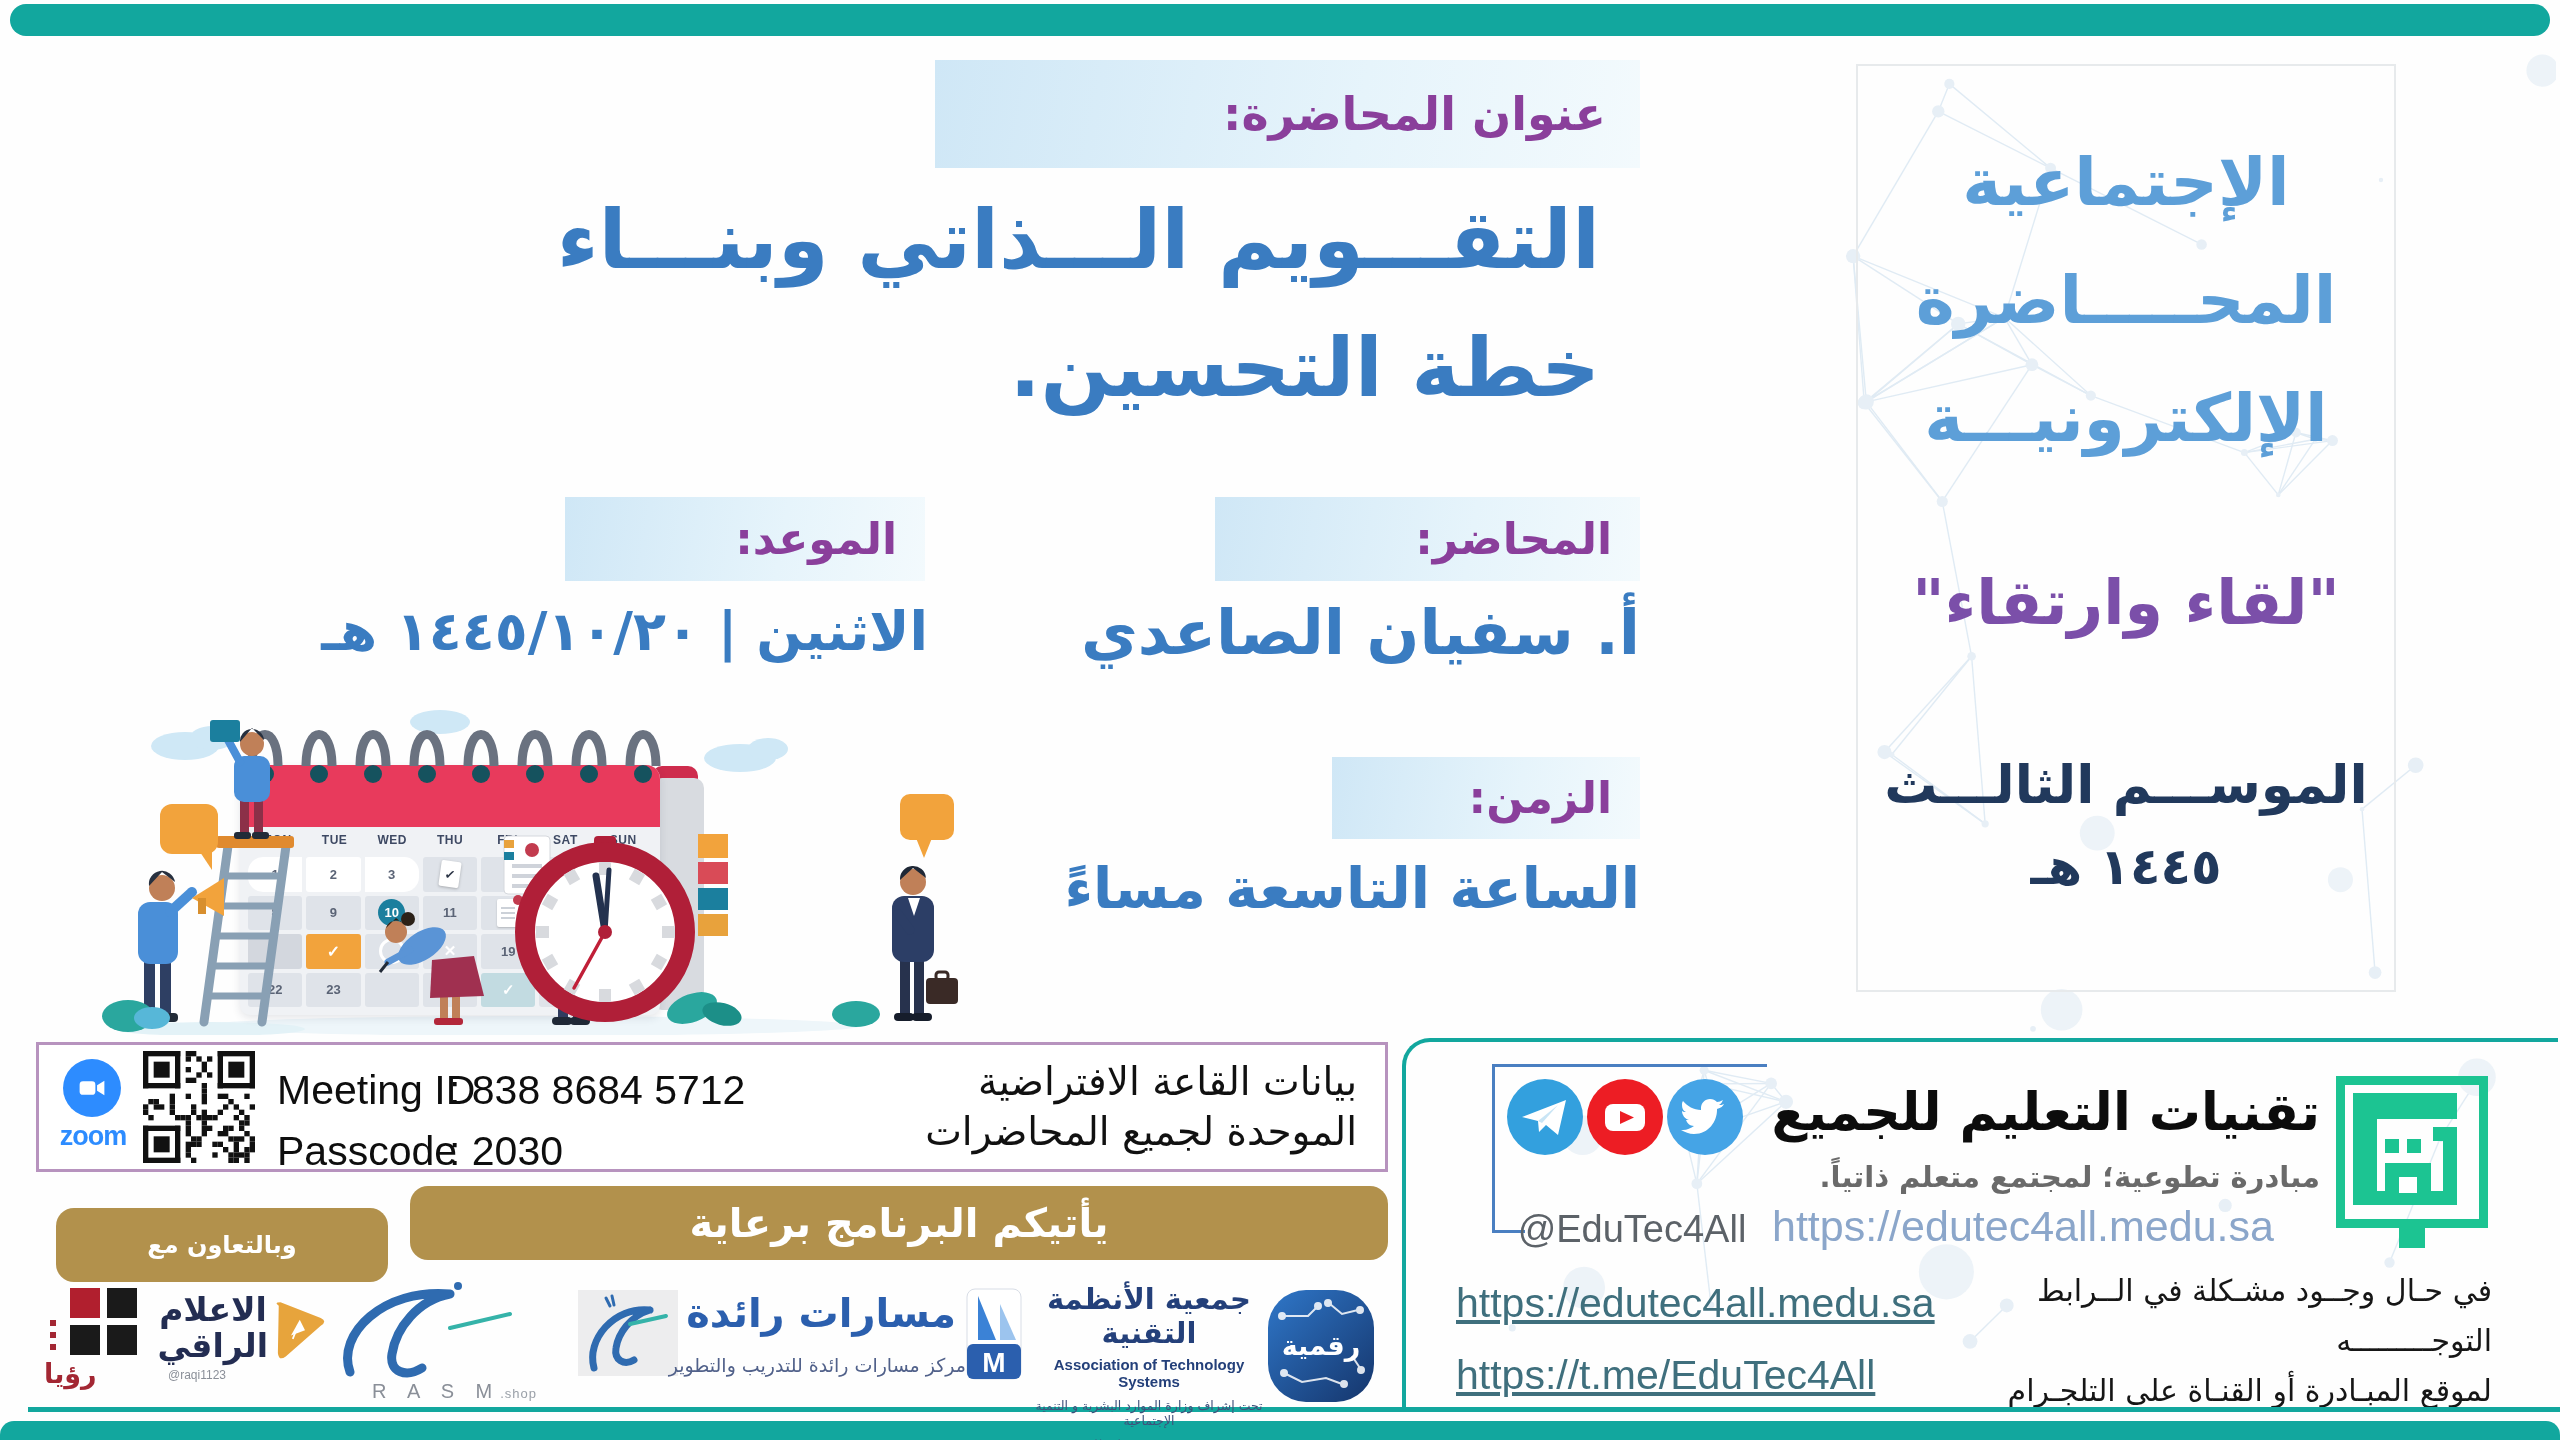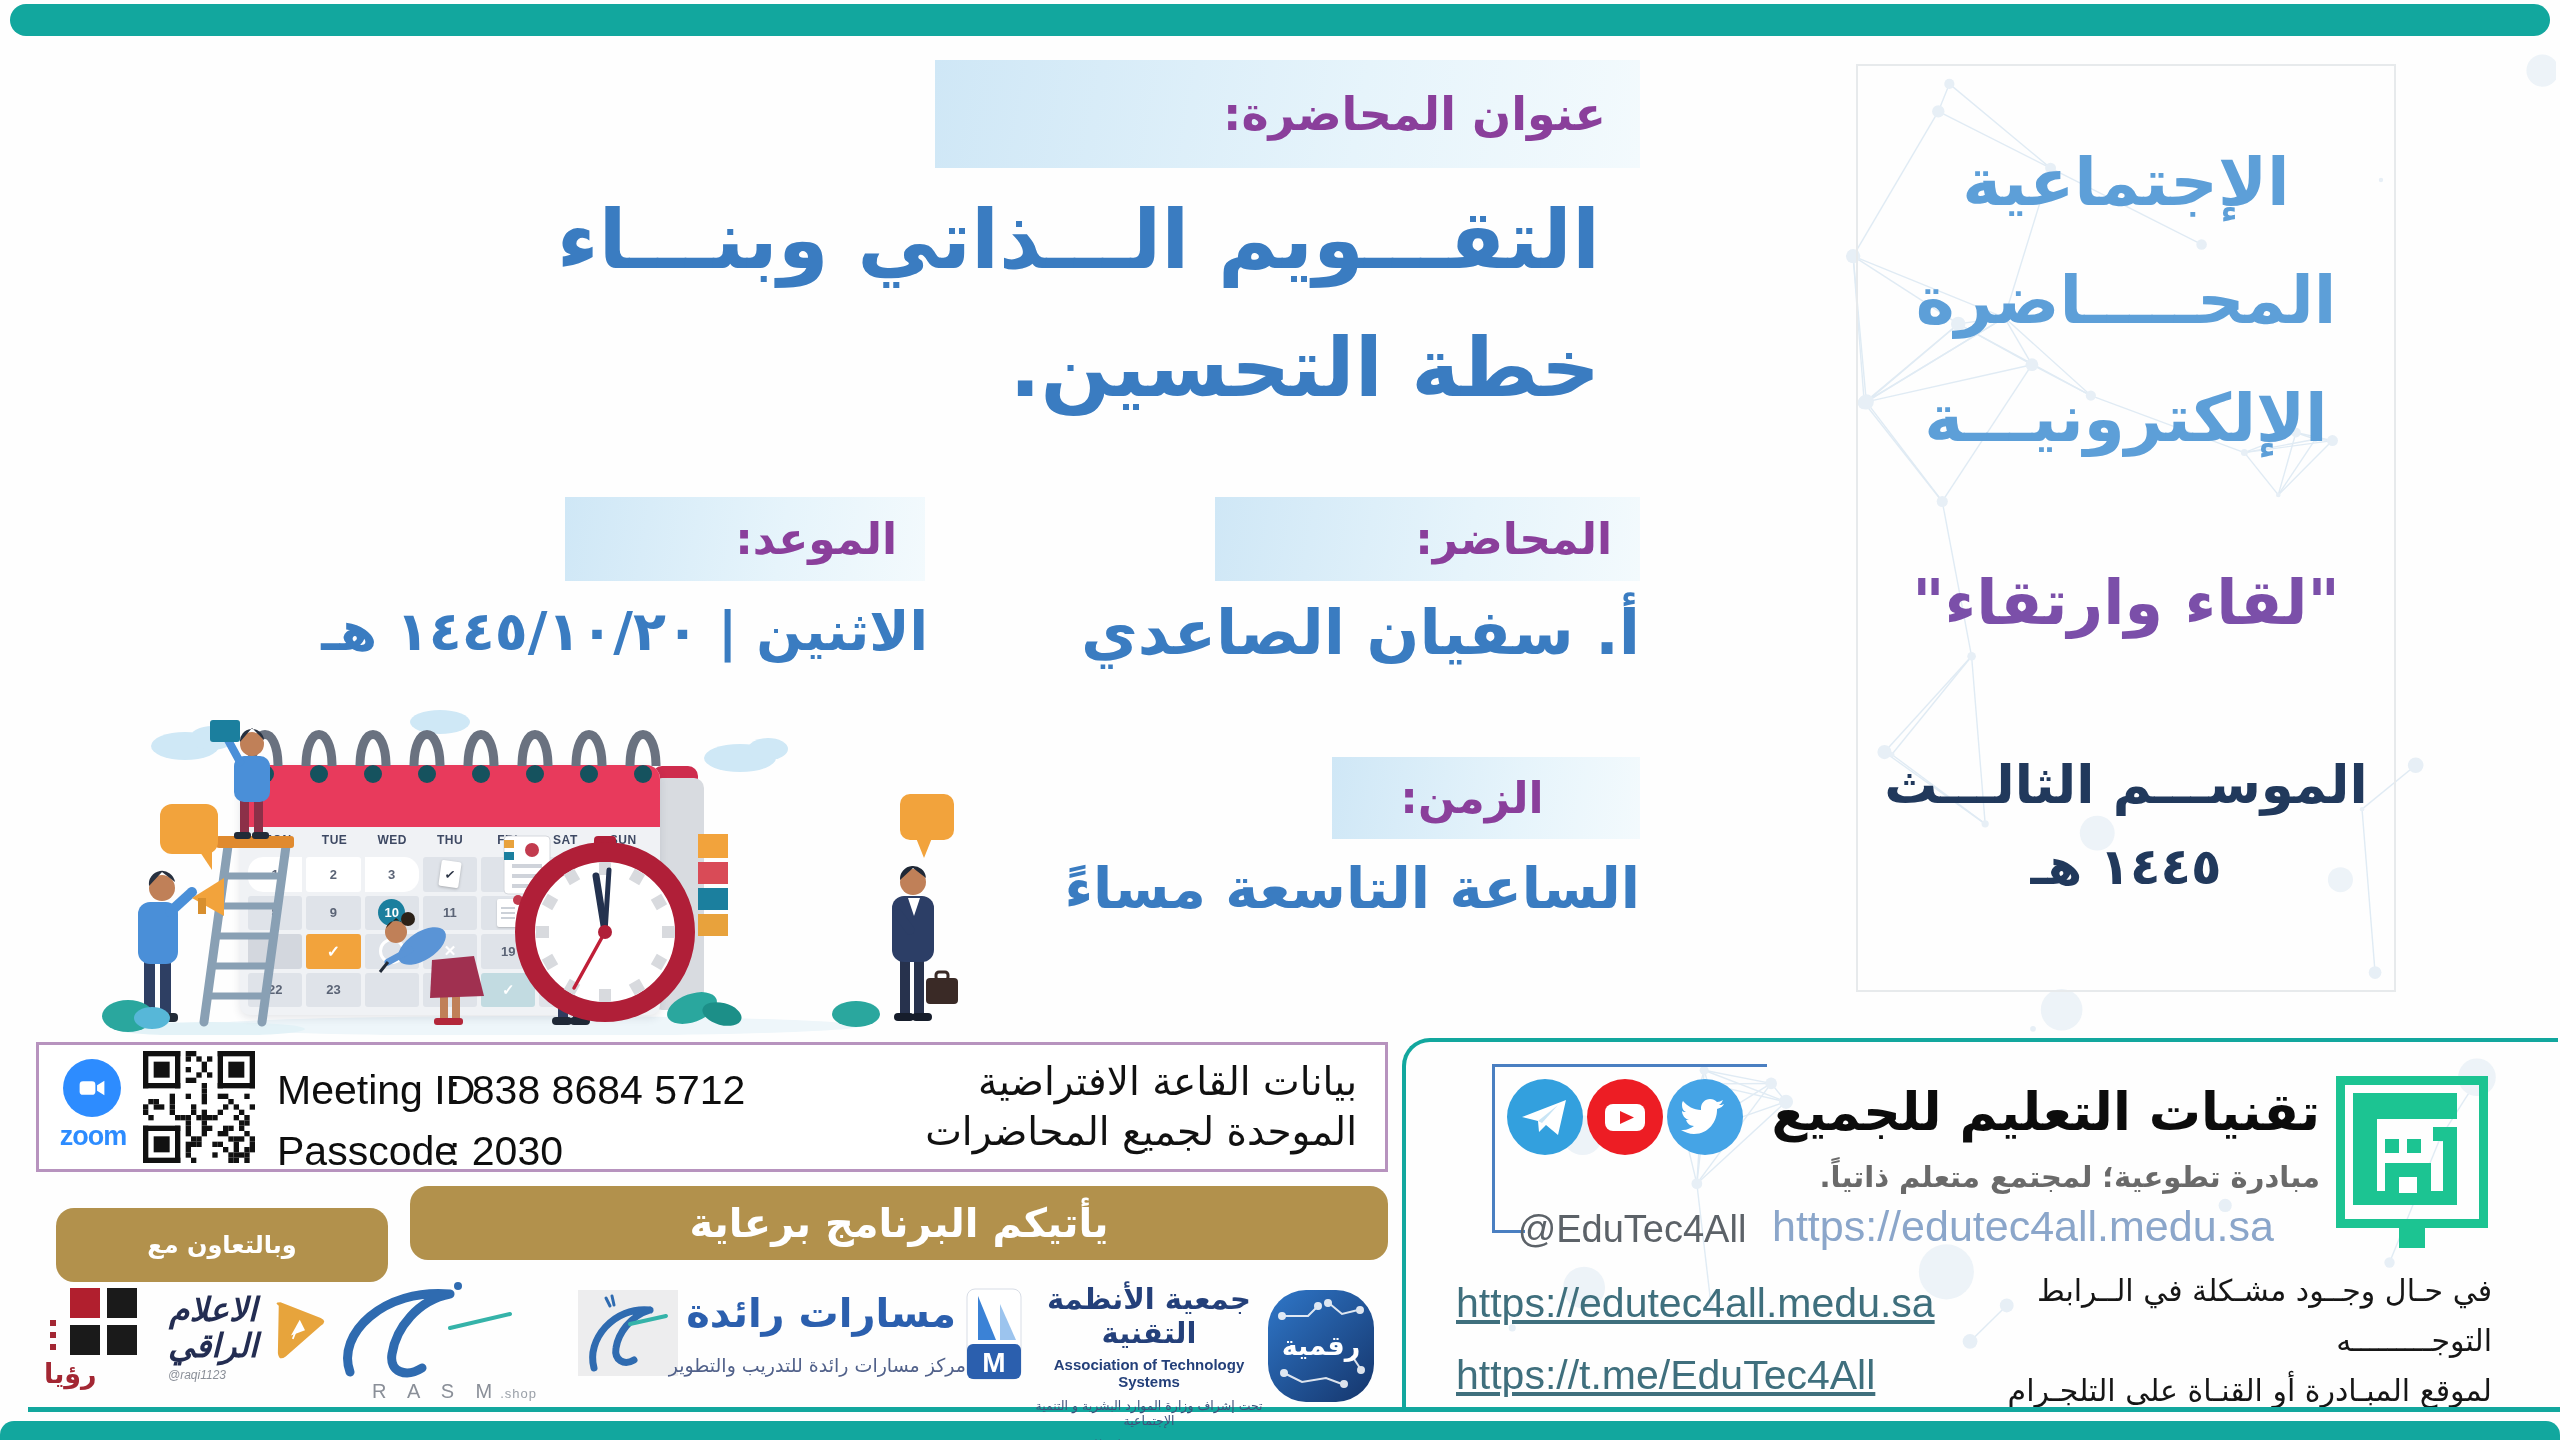--- a/index.html
+++ b/index.html
@@ -23,21 +23,21 @@
   .year{position:absolute;left:0;top:772px;width:100%;text-align:center;color:#21395c;
         font-weight:700;font-size:50px;direction:rtl;}
 
   
   .band{background:linear-gradient(100deg,#cfe7f6 0%,#e6f4fb 60%,#f3fafd 100%);
         color:#8a3f9b;font-weight:700;direction:rtl;text-align:right;white-space:nowrap;}
   .band-title{left:935px;top:60px;width:705px;height:108px;line-height:108px;font-size:46px;padding-right:34px;box-sizing:border-box;}
   .band-sm{font-size:44px;}
   .band-lecturer{left:1215px;top:497px;width:425px;height:84px;line-height:84px;padding-right:28px;box-sizing:border-box;}
   .band-date{left:565px;top:497px;width:360px;height:84px;line-height:84px;padding-right:28px;box-sizing:border-box;}
-  .band-time{left:1332px;top:757px;width:308px;height:82px;line-height:82px;padding-right:28px;box-sizing:border-box;text-align:center;}
+  .band-time{left:1332px;top:757px;width:308px;height:82px;line-height:82px;padding-right:28px;box-sizing:border-box;}
   .title-block{left:40px;top:176px;width:1560px;direction:rtl;text-align:right;color:#3a7cc1;
                font-weight:700;font-size:82px;line-height:128px;}
   .title-block div{white-space:nowrap;}
   .value{direction:rtl;text-align:right;color:#3a7cc1;font-weight:700;white-space:nowrap;}
   .val-lecturer{left:800px;top:596px;width:840px;font-size:62px;}
   .val-date{left:300px;top:600px;width:628px;font-size:54px;}
   .val-time{left:900px;top:856px;width:740px;font-size:56px;}
 
   
   .illu-svg{left:100px;top:700px;width:860px;height:335px;}
@@ -87,21 +87,21 @@
   .gold-sm{left:56px;top:1208px;width:332px;height:74px;line-height:74px;font-size:24px;}
   .gold-lg{left:410px;top:1186px;width:978px;height:74px;line-height:74px;font-size:40px;}
 
   
   .sp{z-index:2;}
   .ruya{left:44px;top:1286px;width:130px;height:122px;}
   .ruya .sq{position:absolute;width:30px;height:30px;background:#1a1a1a;}
   .ruya .sq.red{background:#b11f2e;}
   .ruya-word{position:absolute;left:0px;top:72px;font-size:27px;font-weight:700;color:#a32733;direction:rtl;}
   .ruya-tick{position:absolute;width:6px;height:6px;background:#a32733;}
-  .raqi{left:158px;top:1292px;width:170px;height:110px;font-style:italic;}
+  .raqi{left:158px;top:1292px;width:170px;height:110px;}
   .raqi-l{position:absolute;left:0;top:0;width:110px;text-align:center;color:#232d52;font-weight:700;
           font-size:33px;line-height:35px;direction:rtl;white-space:nowrap;}
   .raqi-h{position:absolute;left:10px;top:76px;font-size:12px;color:#8a8f98;font-family:"Liberation Sans",sans-serif;}
   .raqi-badge{position:absolute;left:112px;top:8px;}
   .rasm{left:330px;top:1276px;width:240px;height:132px;}
   .rasm-word{position:absolute;left:42px;top:104px;font-size:20px;letter-spacing:8px;color:#8a8f98;
              font-family:"Liberation Sans",sans-serif;white-space:nowrap;}
   .rasm-suffix{font-size:13px;letter-spacing:1px;color:#9aa0a8;}
   .ministamp{left:578px;top:1290px;width:100px;height:86px;background:#ededee;}
   .masarat{left:700px;top:1288px;width:322px;height:122px;}

